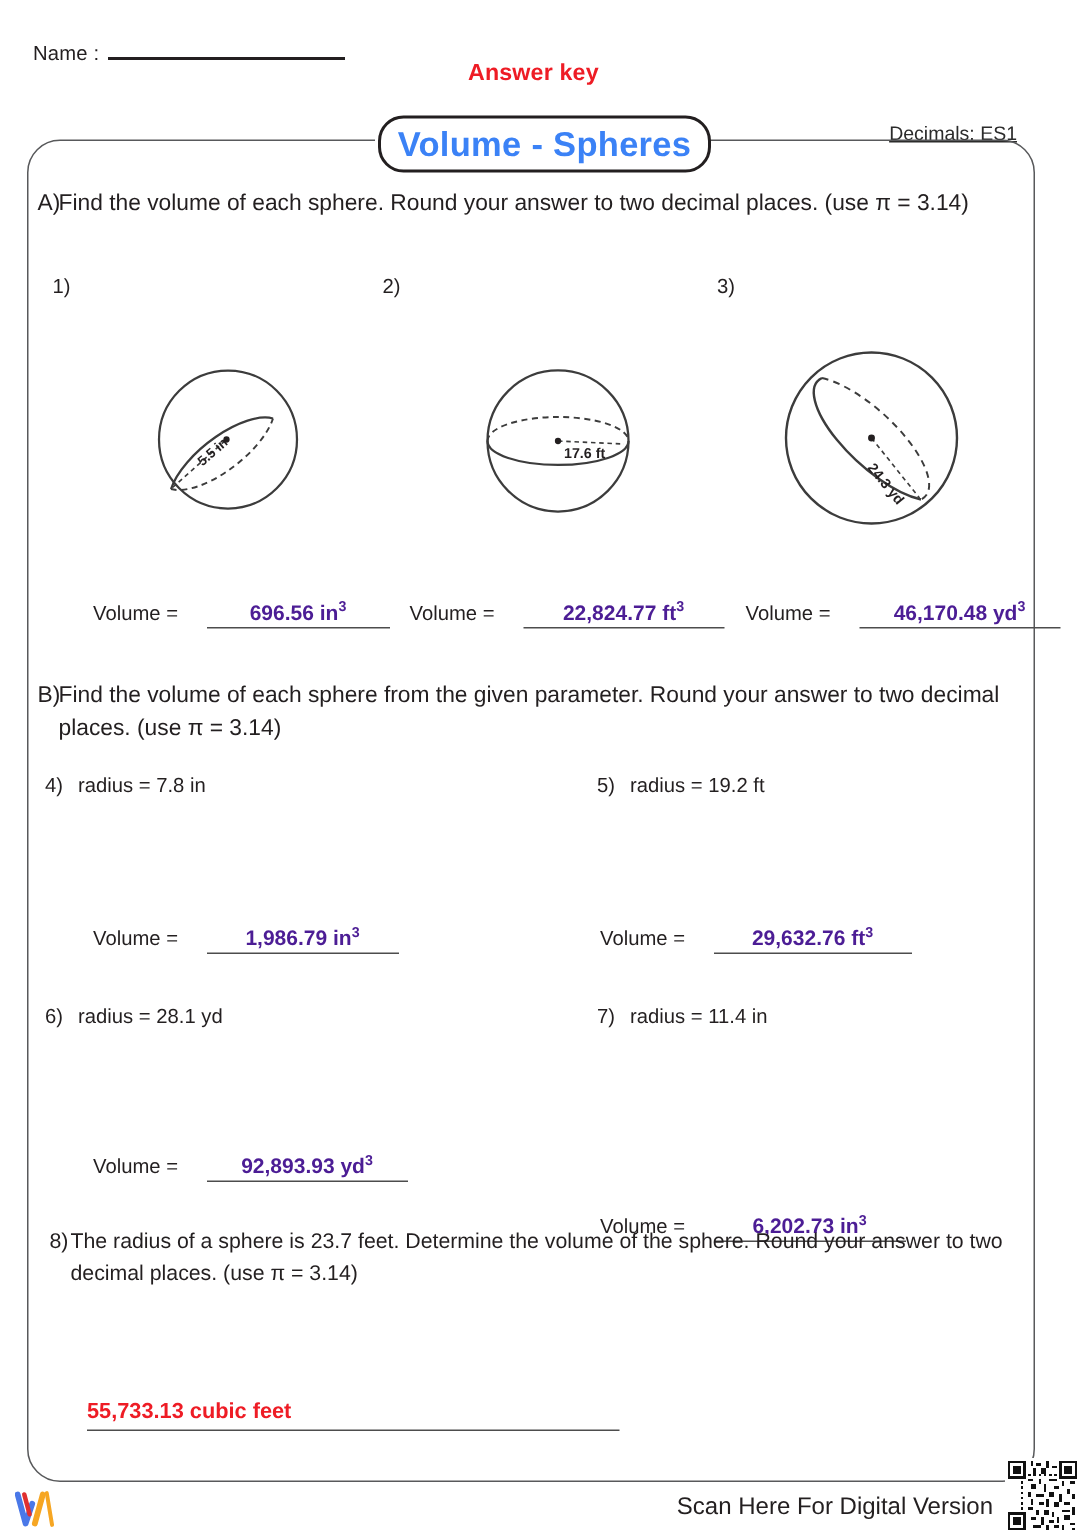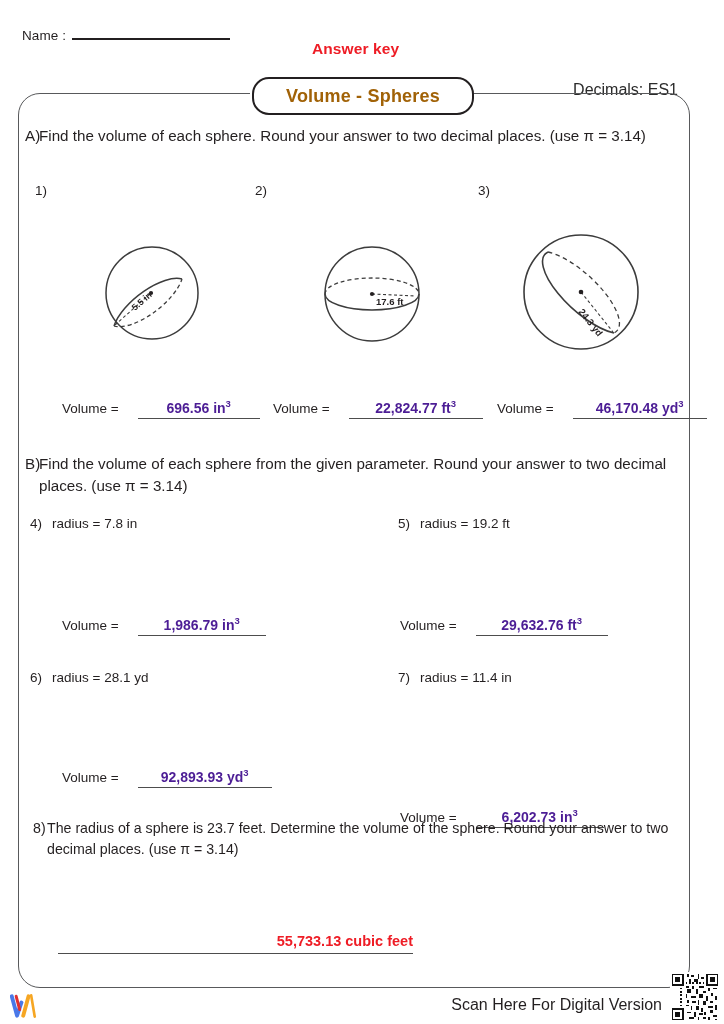--- a/index.html
+++ b/index.html
@@ -42,22 +42,23 @@
     font-size: 15.5px;
     font-weight: bold;
     color: #ee1c25;
     letter-spacing: .1px;
   }
 
   .decimals {
     position: absolute;
     right: 46px;
     top: 81px;
-    font-size: 16px;
+    font-size: 13px;
     color: #2b2b2b;
+    text-decoration: underline;
   }
 
   
   .sheet {
     position: absolute;
     left: 18px;
     top: 93px;
     width: 672px;
     height: 895px;
     border: 1.6px solid #58595b;
@@ -74,24 +75,24 @@
     height: 34px;
     border: 2px solid #231f20;
     border-radius: 17px;
     background: #ffffff;
     display: flex;
     align-items: center;
     justify-content: center;
     z-index: 4;
   }
   .title-pill span {
-    font-size: 18px;
+    font-size: 23px;
     font-weight: bold;
     letter-spacing: .2px;
-    color: #a16207;
+    color: #3b82f6;
   }
   
   .pill-mask {
     position: absolute;
     left: 250px;
     top: 86px;
     width: 222px;
     height: 16px;
     background: #ffffff;
     z-index: 3;
@@ -164,21 +165,21 @@
   .stmt .tag { position: absolute; left: 0; top: 0; }
   .stmt .body { display: block; margin-left: 14px; }
 
   
   .final-ans {
     position: absolute;
     left: 58px;
     top: 932px;
     width: 355px;
     border-bottom: 1.8px solid #4d4d4d;
-    text-align: right;
+    text-align: left;
     padding-bottom: 3px;
   }
   .final-ans span {
     color: #ee1c25;
     font-weight: bold;
     font-size: 14.5px;
   }
 
   
   .footer-logo {

